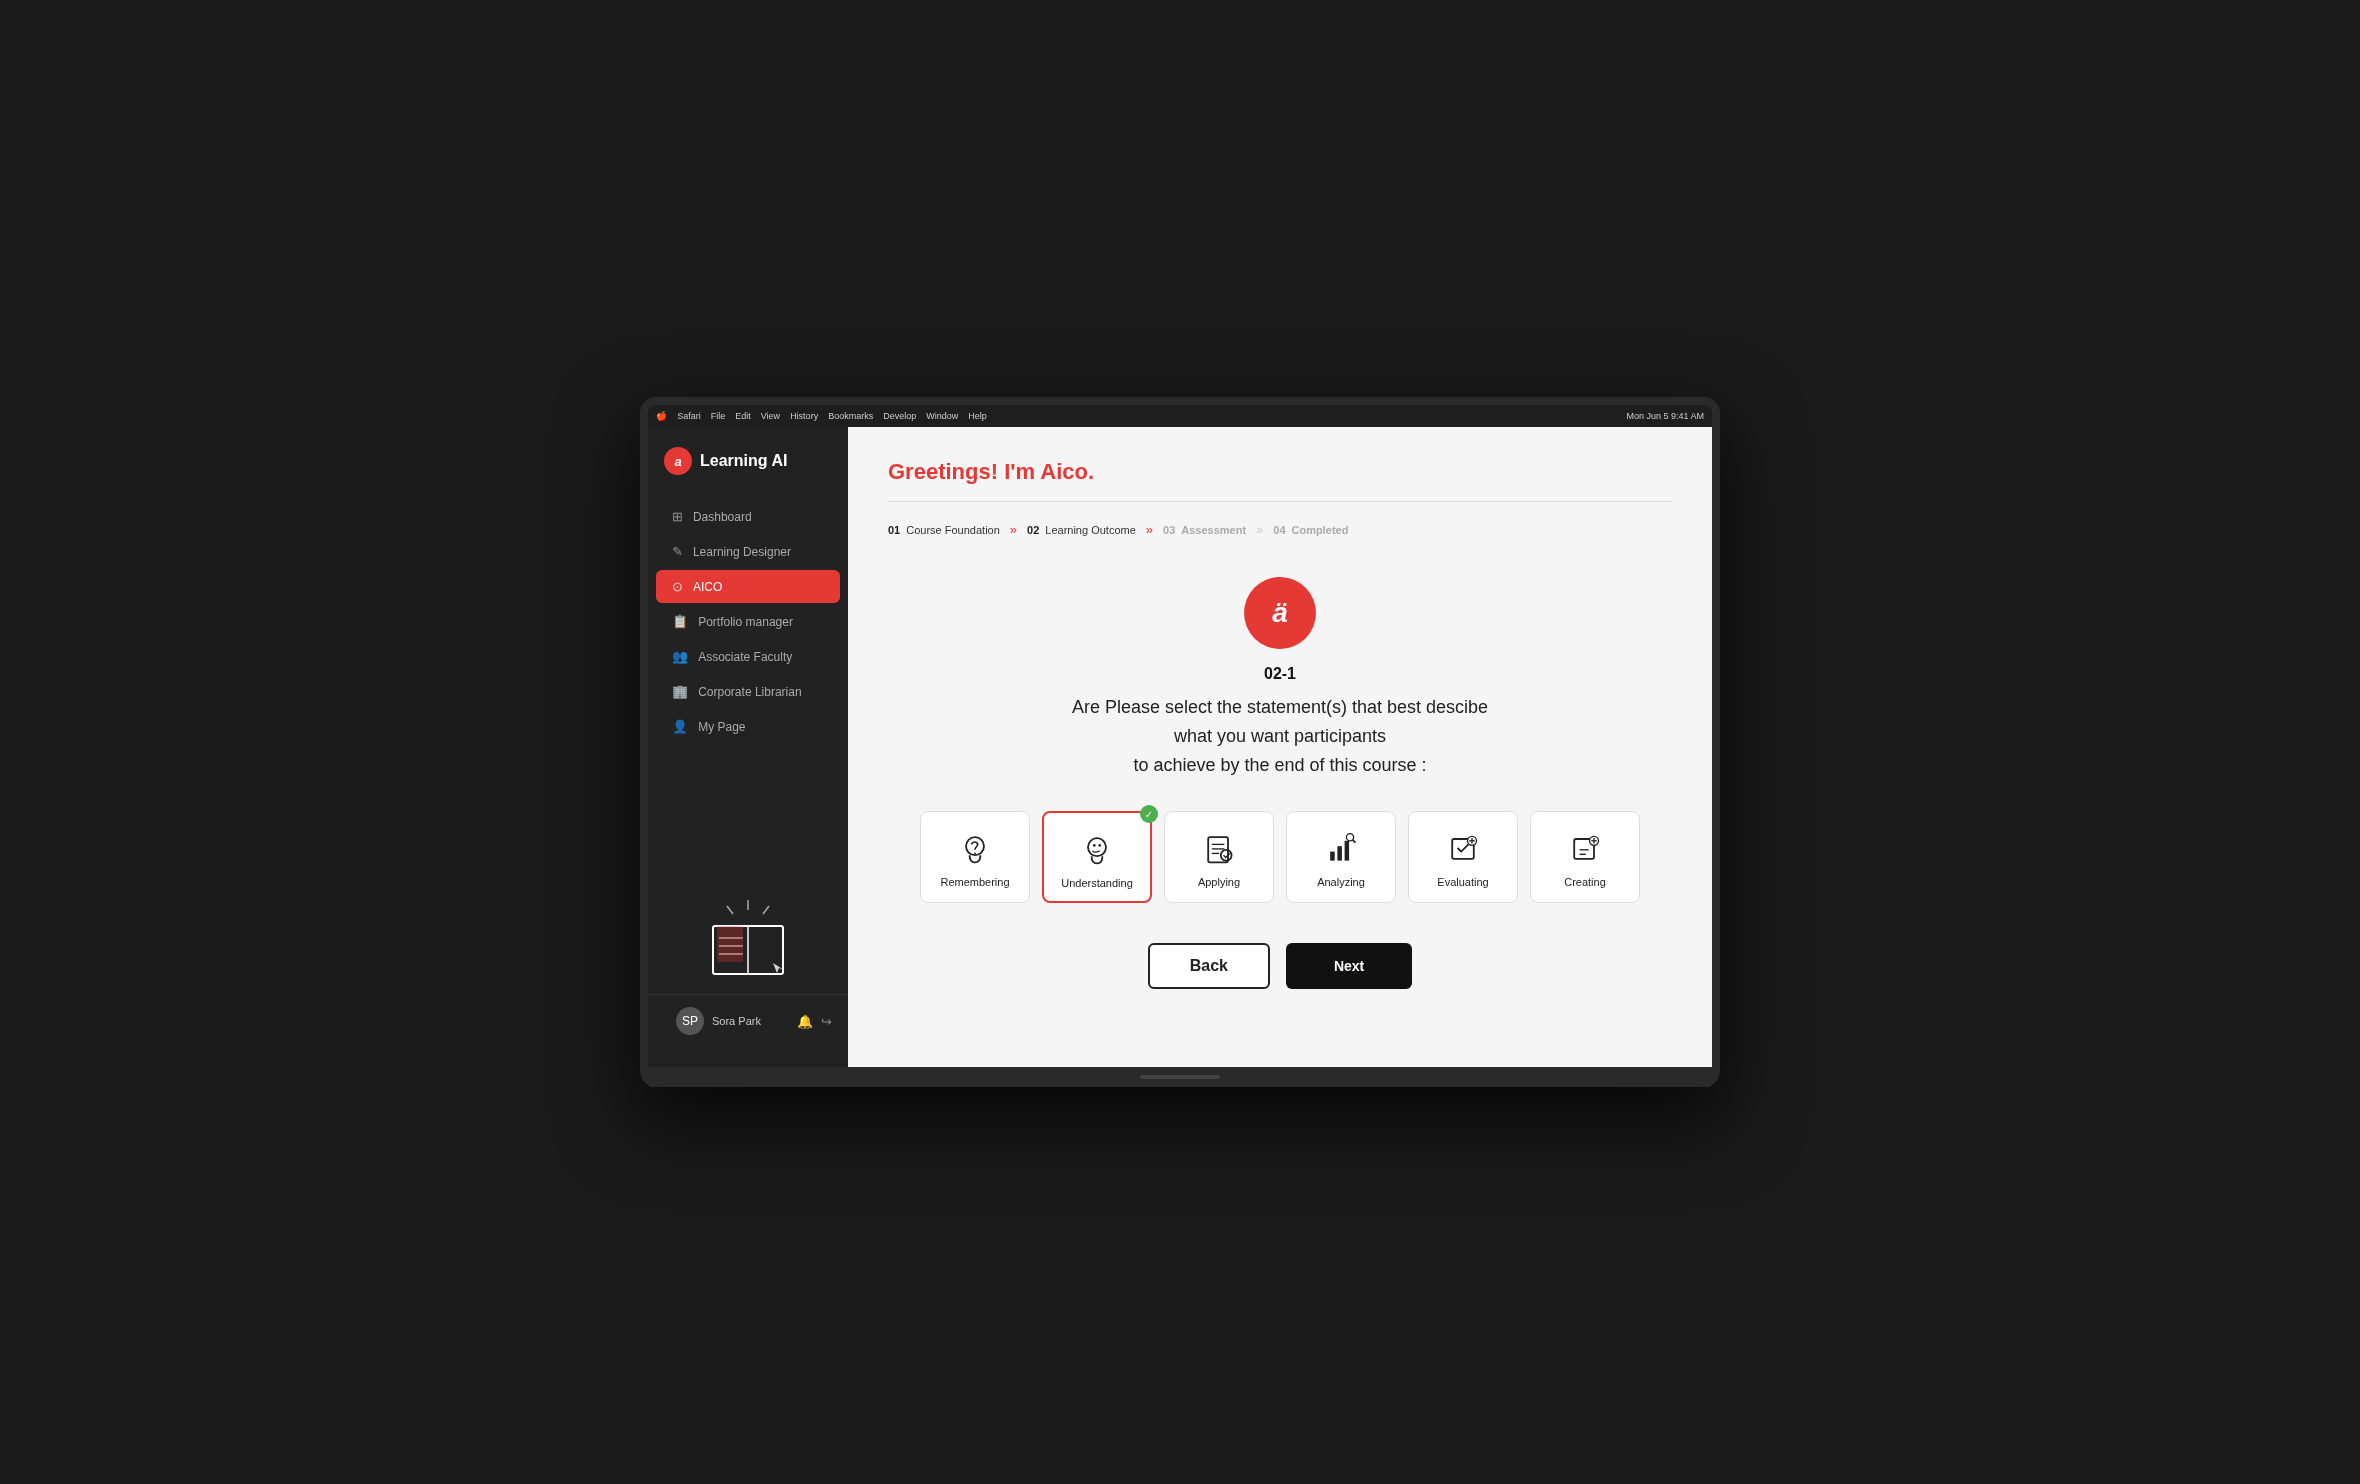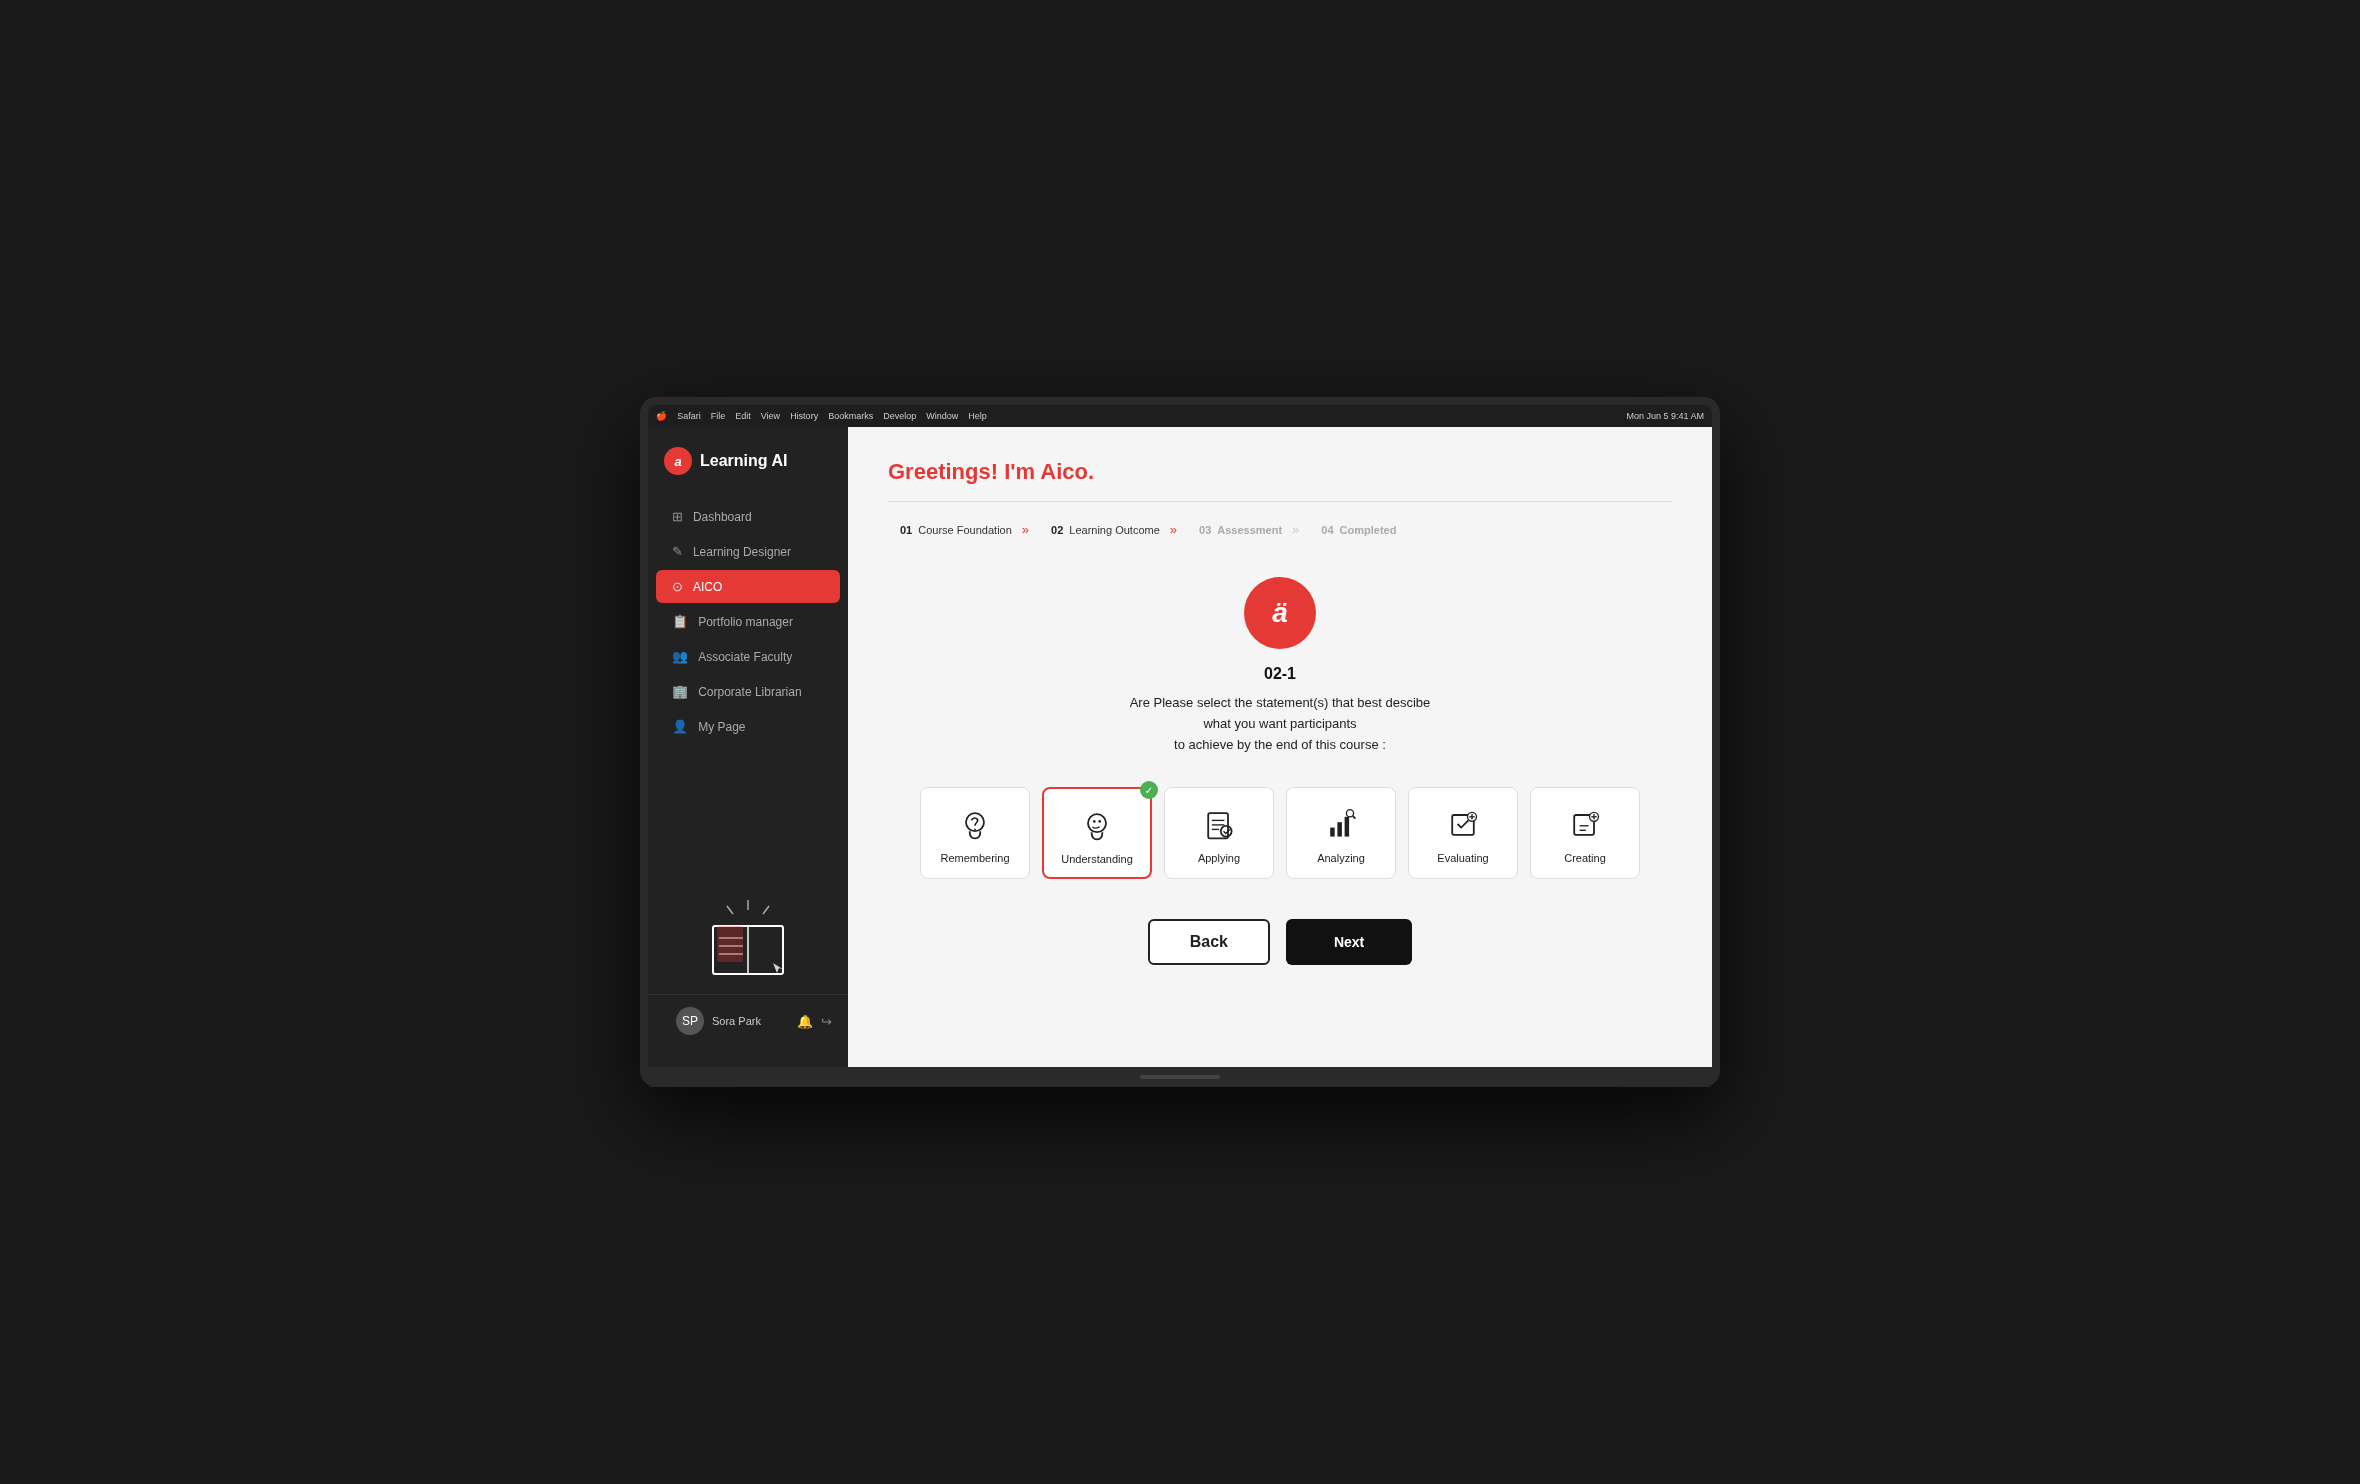--- a/index.html
+++ b/index.html
@@ -171,21 +171,20 @@
     .step {
       display: flex;
       align-items: center;
       gap: 6px;
       font-size: 11px;
     }
 
     .step-num {
       font-weight: 700;
       color: #222;
-      margin-left: 12px;
     }
 
     .step-label {
       color: #333;
       font-weight: 400;
     }
 
     .step.inactive .step-num,
     .step.inactive .step-label {
       color: #aaa;
@@ -231,21 +230,21 @@
 
     .step-indicator {
       font-size: 16px;
       font-weight: 700;
       color: #111;
       margin-bottom: 10px;
       text-align: center;
     }
 
     .question-text {
-      font-size: 13px;
+      font-size: 18px;
       color: #222;
       line-height: 1.6;
       max-width: 520px;
       margin-bottom: 32px;
     }
 
     
     .bloom-grid {
       display: flex;
       gap: 12px;

